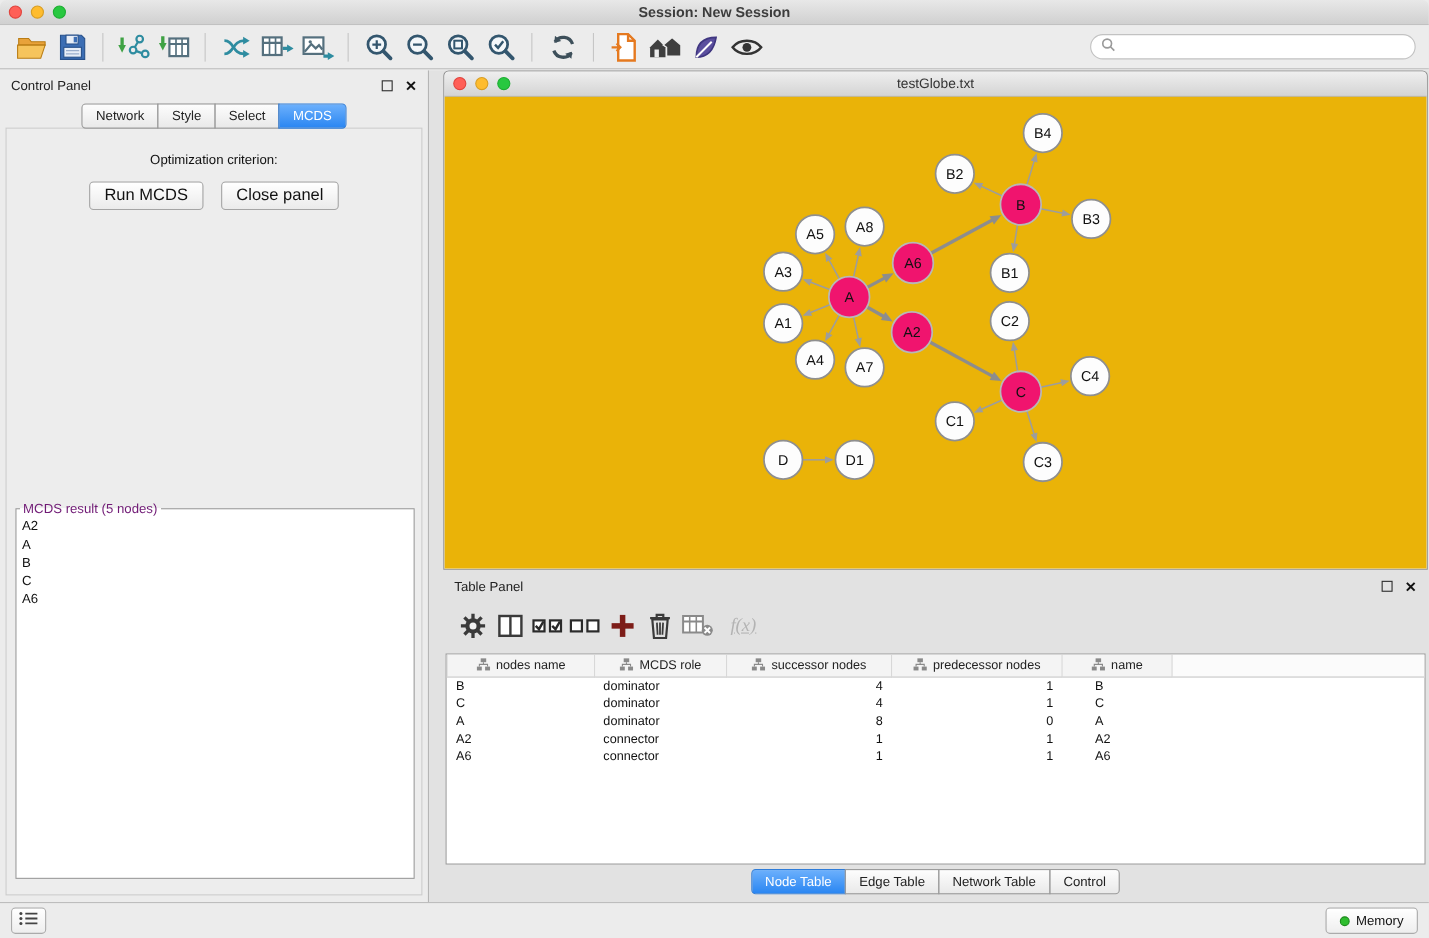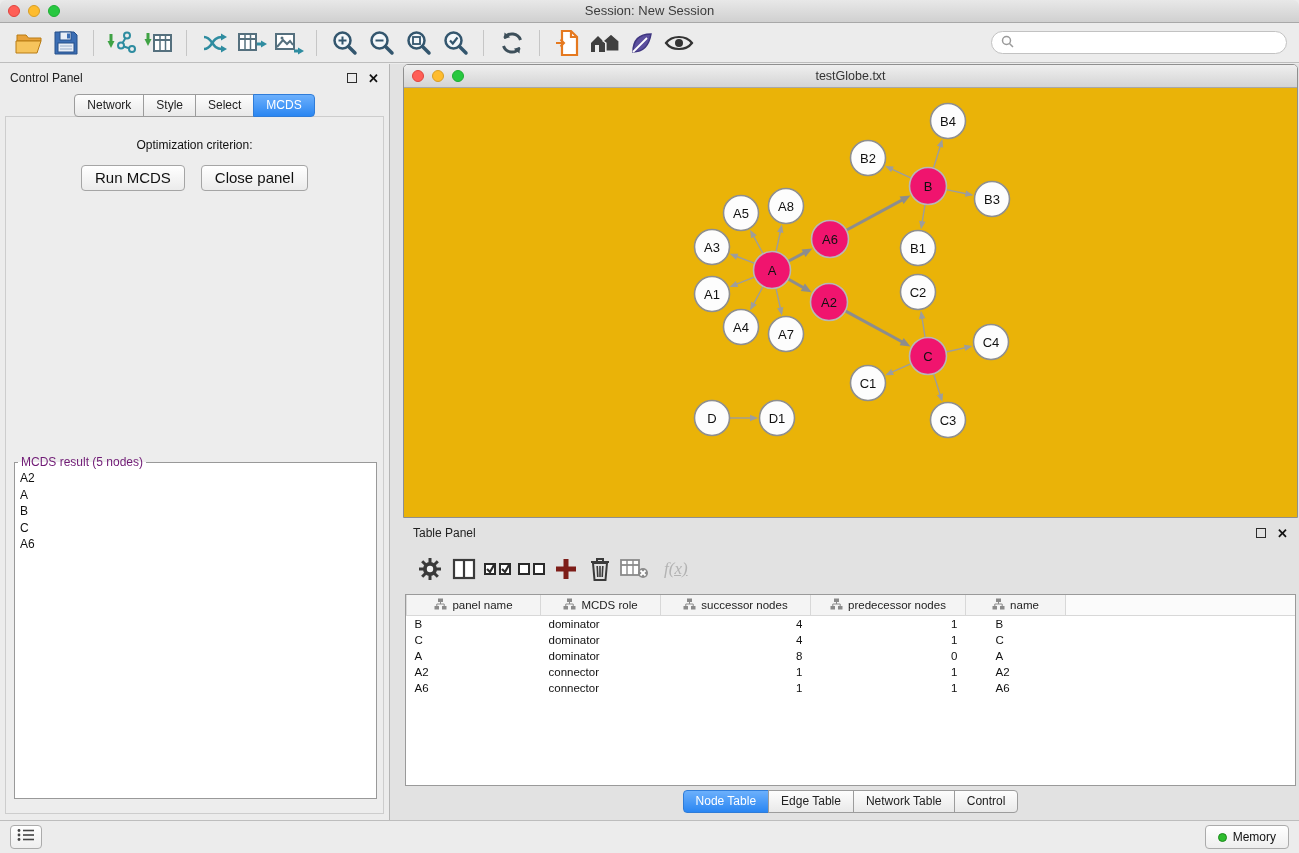--- a/index.html
+++ b/index.html
@@ -2,21 +2,21 @@
 <html><head>
 <meta charset="utf-8">
 <style>
   html,body{margin:0;padding:0;}
   body{width:1299px;height:853px;position:relative;overflow:hidden;
        font-family:"Liberation Sans",sans-serif;background:#ececec;}
 
   
   .titlebar{position:absolute;top:0;left:0;right:0;height:22px;
     background:linear-gradient(#e8e8e8,#d0d0d0);border-bottom:1px solid #a8a8a8;
-    border-radius:6px 6px 0 0;}
+    border-radius:6px 6px 0 0;font-weight:bold;}
   .traffic{position:absolute;left:8px;top:5px;display:flex;gap:8px;}
   .tl{width:12px;height:12px;border-radius:50%;display:inline-block;box-sizing:border-box;}
   .tl.red{background:#ff5f57;border:1px solid #e0443e;}
   .tl.yellow{background:#febc2e;border:1px solid #d89e24;}
   .tl.green{background:#28c840;border:1px solid #1eae33;}
   .titlebar .wtitle{text-align:center;font-size:13px;line-height:22px;color:#3c3c3c;}
 
   
   .toolbar{position:absolute;top:23px;left:0;right:0;height:40px;background:#ececec;
     border-bottom:1px solid #bdbdbd;display:flex;align-items:center;padding:0 10px;box-sizing:border-box;}
@@ -561,21 +561,21 @@
         <thead>
             <tr>
               <th>
                 <span class="thc">
                   <span><svg width="13" height="12" viewBox="0 0 13 12">
                       <rect x="4" y="0.5" width="5" height="3.5" fill="#8a8a8a"></rect>
                       <rect x="0.5" y="8" width="4.5" height="3.5" fill="#8a8a8a"></rect>
                       <rect x="8" y="8" width="4.5" height="3.5" fill="#8a8a8a"></rect>
                       <path d="M6.5 4 V6 M2.8 8 V6 H10.2 V8" fill="none" stroke="#8a8a8a" stroke-width="1"></path>
                     </svg></span>
-                  <span>panel name</span>
+                  <span>nodes name</span>
                 </span>
               </th>
               <th>
                 <span class="thc">
                   <span><svg width="13" height="12" viewBox="0 0 13 12">
                       <rect x="4" y="0.5" width="5" height="3.5" fill="#8a8a8a"></rect>
                       <rect x="0.5" y="8" width="4.5" height="3.5" fill="#8a8a8a"></rect>
                       <rect x="8" y="8" width="4.5" height="3.5" fill="#8a8a8a"></rect>
                       <path d="M6.5 4 V6 M2.8 8 V6 H10.2 V8" fill="none" stroke="#8a8a8a" stroke-width="1"></path>
                     </svg></span>

